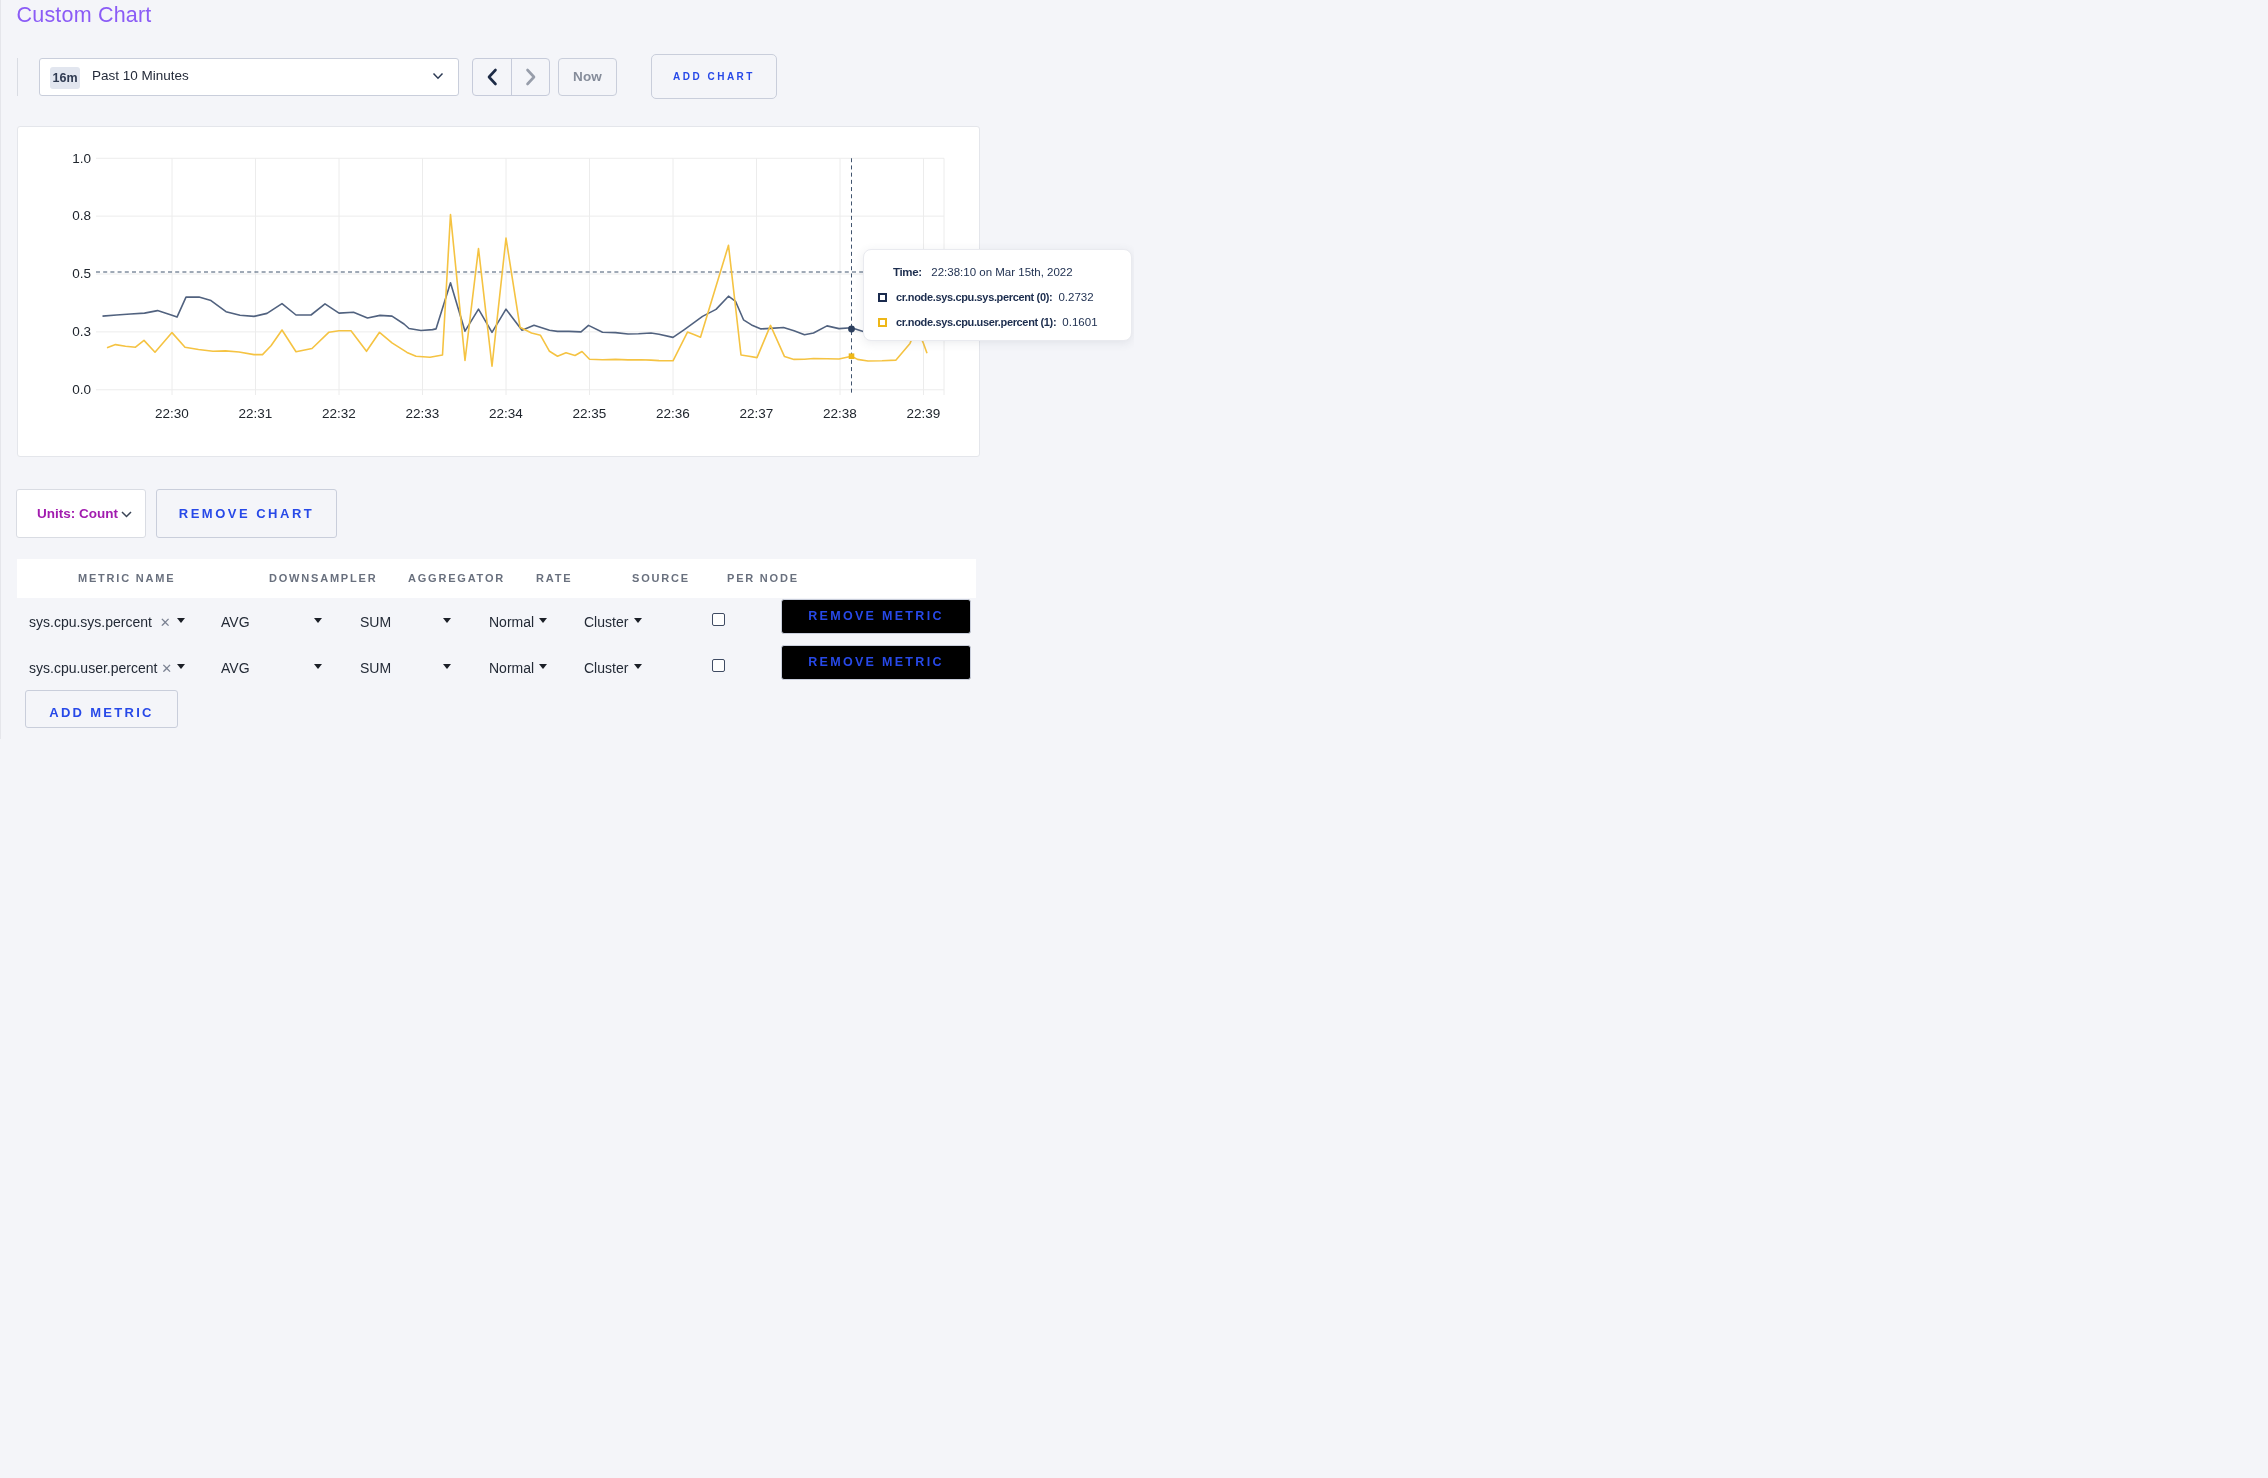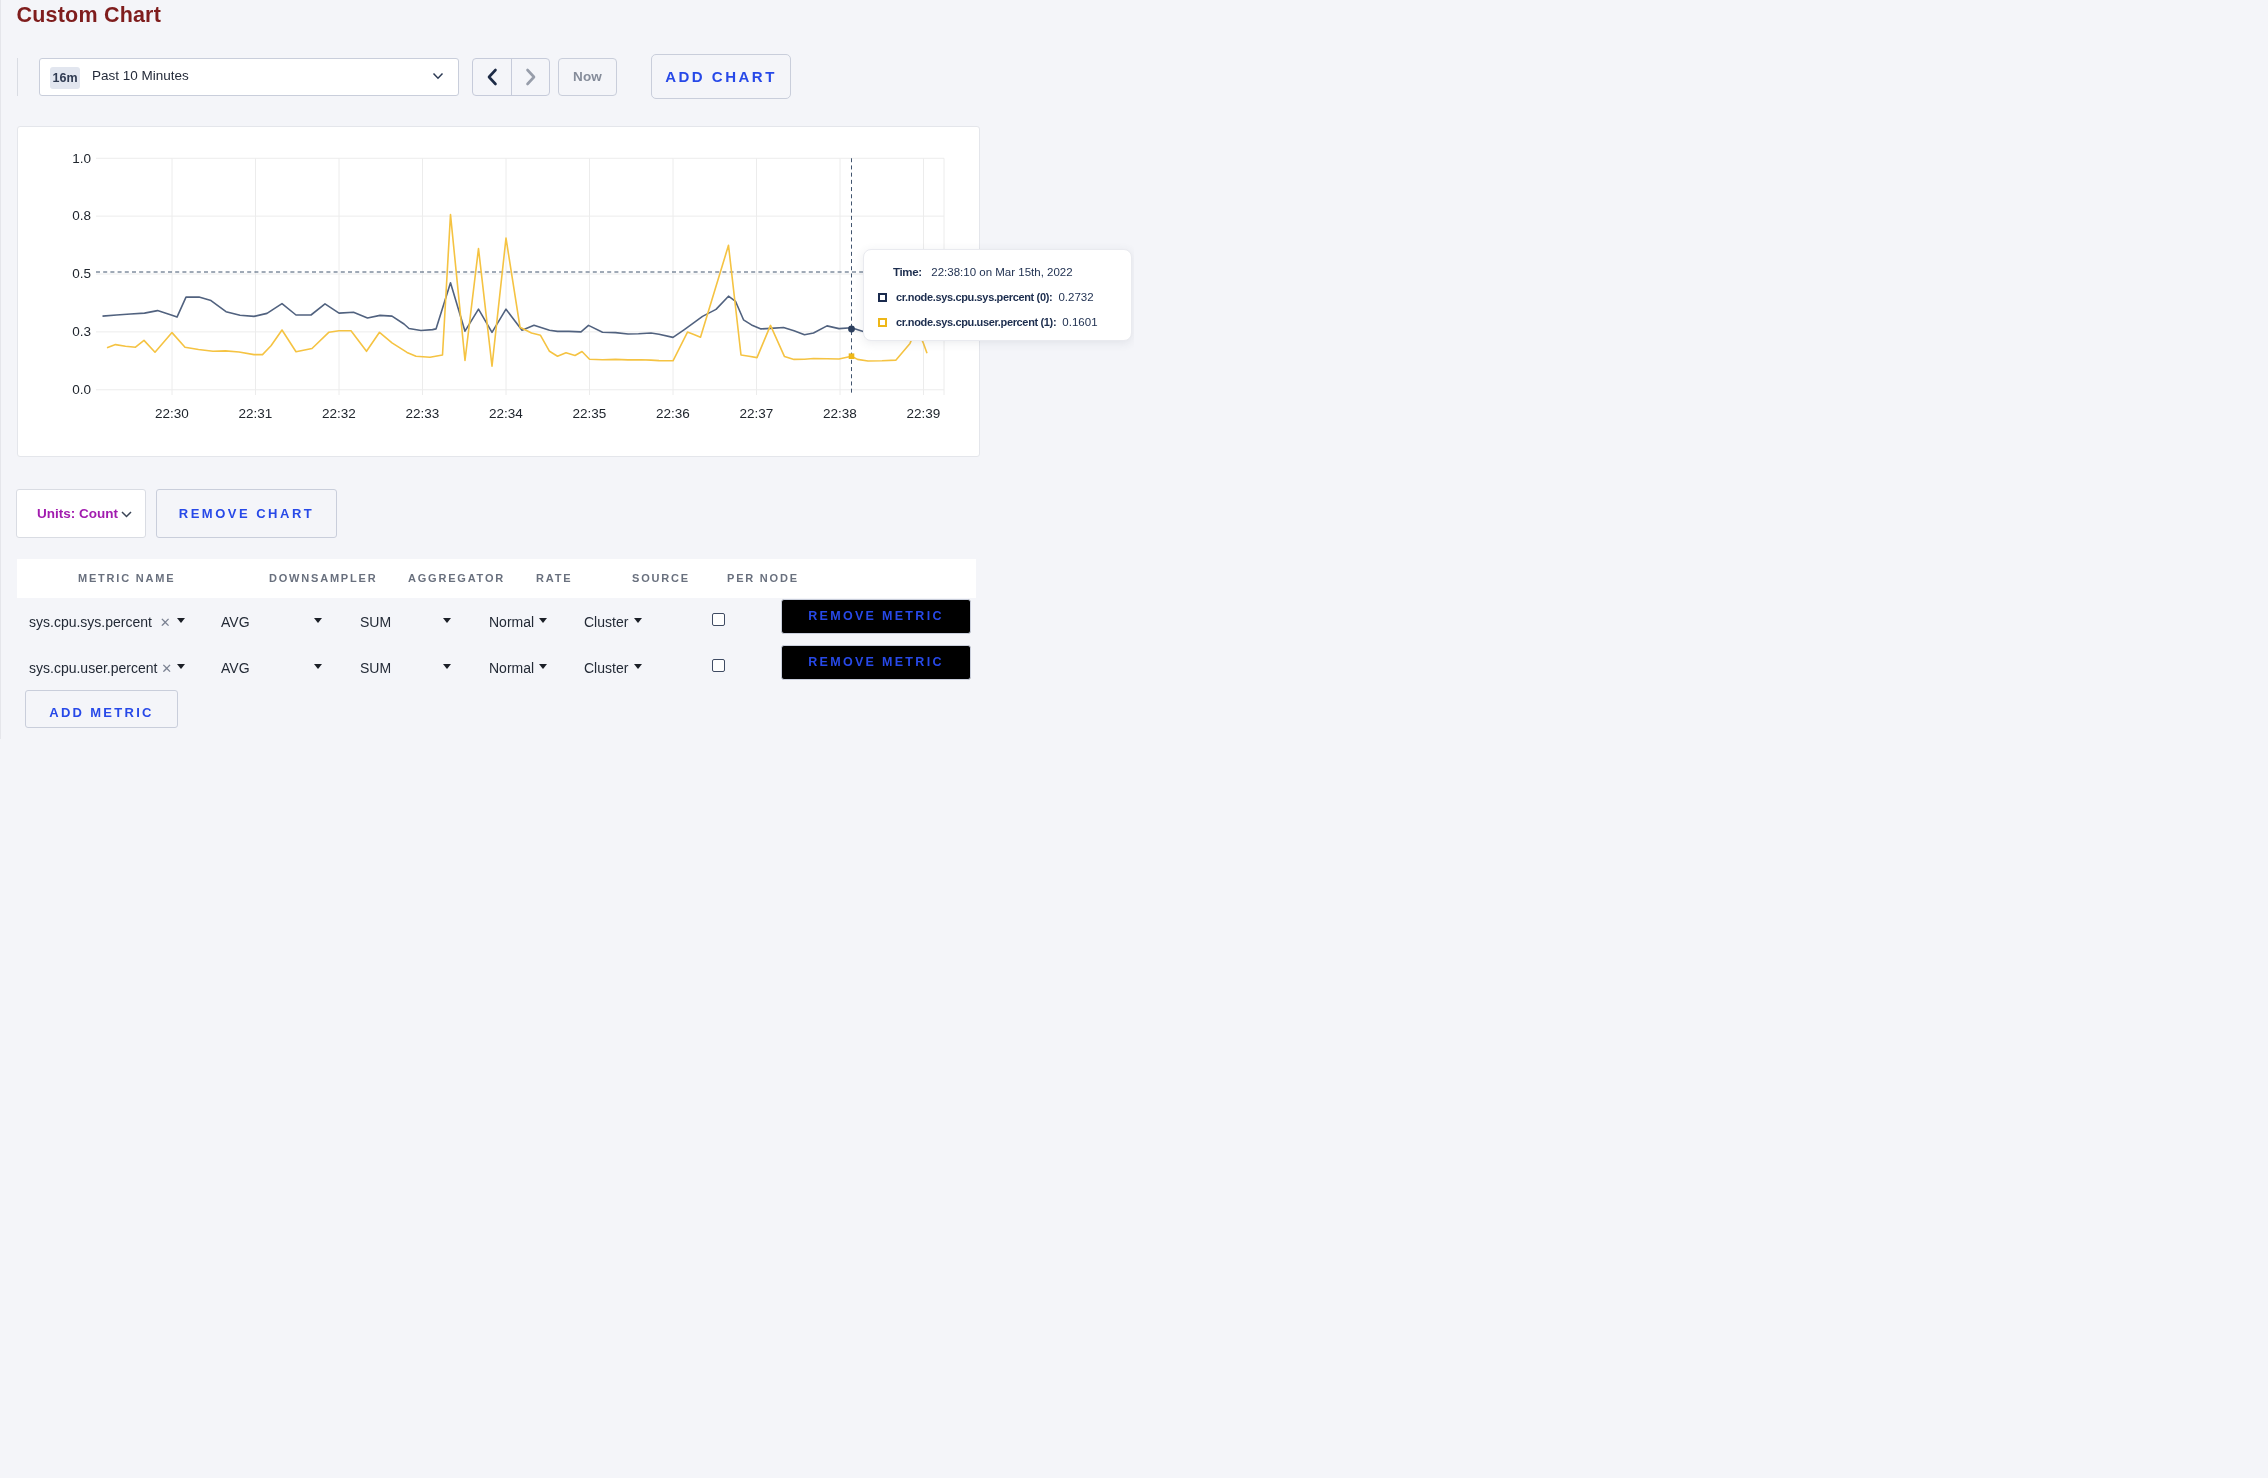--- a/index.html
+++ b/index.html
@@ -7,21 +7,21 @@
 body {
   background:#f4f5f9;
   font-family:"Liberation Sans", sans-serif;
   position:relative;
   overflow:hidden;
   border-left:1px solid #e5e6eb;
 }
 .abs { position:absolute; }
 h1 {
   position:absolute; left:15.5px; top:2.5px;
-  font-size:21.5px; font-weight:700; color:#7f1d1d; letter-spacing:.2px;
+  font-size:21.5px; font-weight:400; color:#8b5cf6; letter-spacing:.2px;
 }
 .vdiv { position:absolute; left:16px; top:58px; width:1px; height:38px; background:#d9dce3; }
 .dropdown {
   position:absolute; left:38px; top:58px; width:420px; height:38px;
   background:#fff; border:1px solid #c9cedb; border-radius:3px;
 }
 .chip10m {
   position:absolute; left:10px; top:8px; width:30px; height:22px;
   background:#e2e6ef; border-radius:3px; color:#303b52;
   font-size:12.5px; font-weight:700; text-align:center; line-height:22px;
@@ -35,22 +35,22 @@
 .navgrp .mid { position:absolute; left:38px; top:0; width:1px; height:36px; background:#c6cbda; }
 .btn {
   position:absolute; border:1px solid #c9cedb; border-radius:4px;
   color:#2749e8; font-weight:700; text-align:center;
 }
 .nowbtn {
   left:557px; top:58px; width:59px; height:38px;
   font-size:13.5px; color:#858c9a; line-height:36px; letter-spacing:.2px;
 }
 .addchart {
-  left:650px; top:54px; width:140px; height:45px; border-radius:5px;
-  font-size:15px; letter-spacing:2.5px; line-height:43px;
+  left:650px; top:54px; width:126px; height:45px; border-radius:5px;
+  font-size:10px; letter-spacing:2.5px; line-height:43px;
 }
 .card {
   position:absolute; left:16px; top:126px; width:963px; height:331px;
   background:#fff; border:1px solid #e4e6eb; border-radius:3px;
 }
 .tooltip {
   position:absolute; left:862px; top:249px; width:269px; height:92px;
   background:#fff; border:1px solid #e9eaef; border-radius:8px;
   box-shadow:0 2px 10px rgba(60,70,90,.10);
   font-size:11px; color:#1c2d4e;

